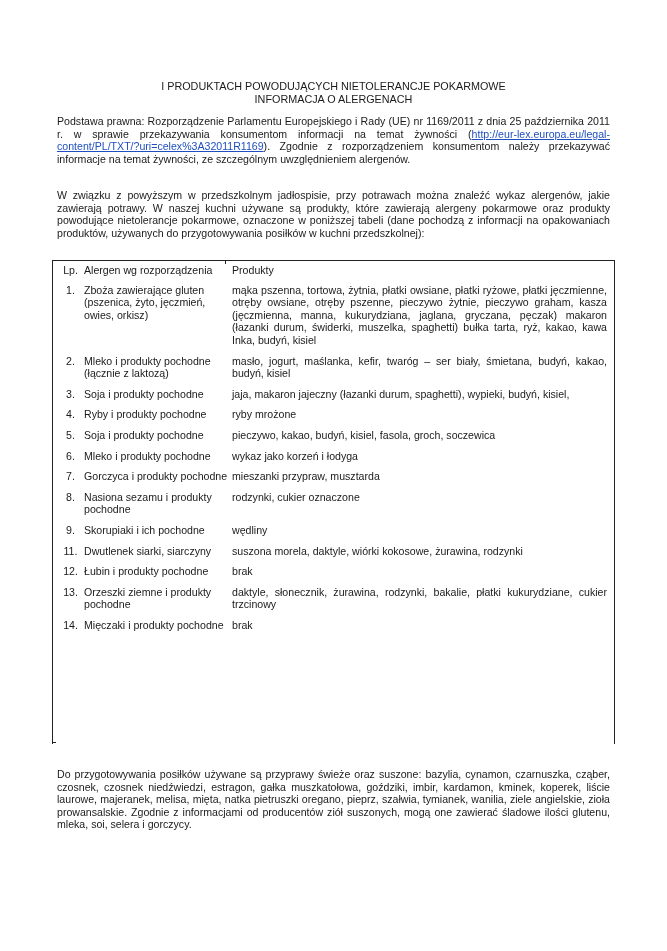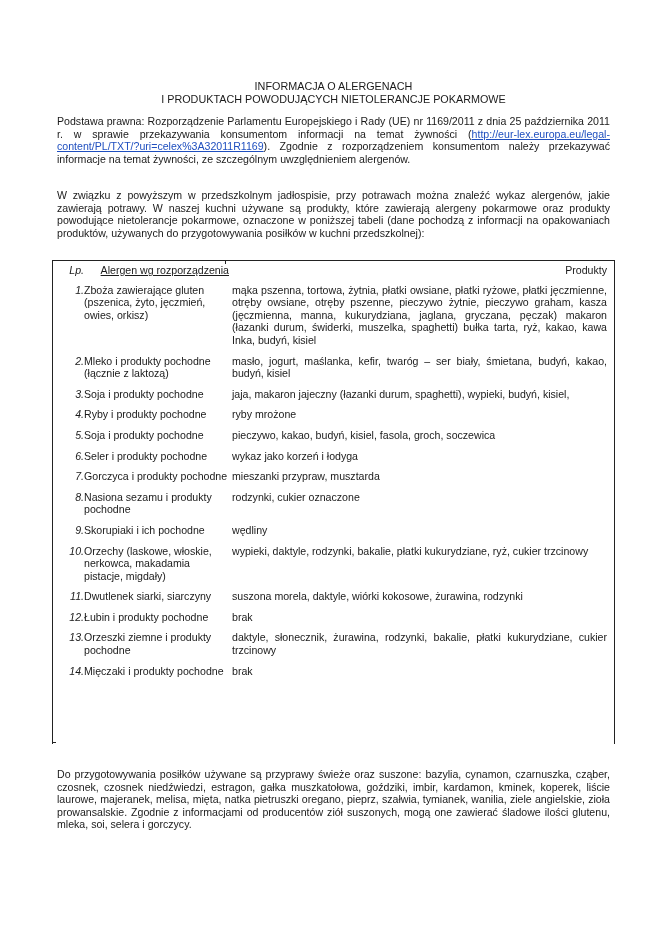--- a/index.html
+++ b/index.html
@@ -11,33 +11,33 @@
   .p2 { top:183px;margin-top:6px; }
   .link { color:#1f4fbf; text-decoration:underline; }
   .tbl-frame { position:absolute; left:52px; top:260px; width:561px; height:483px;
                border-left:1px solid #222; border-right:1px solid #222; border-top:1px solid #222; }
   .tick-top { position:absolute; left:225px; top:260px; width:1px; height:4px; background:#222; }
   .tick-bl { position:absolute; left:52px; top:742px; width:4px; height:1px; background:#222; }
   table { position:absolute; left:53px; top:262px; width:558px; border-collapse:collapse; }
   td, th { vertical-align:top; padding:0; font-weight:normal; }
   th { padding-top:2px; padding-bottom:7px; }
   td { padding-bottom:8px; }
-  .c-lp { width:27px; padding-left:4px; text-align:right;font-style:italic; }
+  .c-lp { width:27px; padding-left:4px; text-align:center; }
   .c-al { width:145px; padding-right:3px; }
   .c-pr { text-align:justify; padding-right:4px; }
-  th.c-al { text-align:right;text-decoration:underline; }
-  th.c-pr { text-align:right; }
+  th.c-al { text-align:left; }
+  th.c-pr { text-align:left; }
   .p3 { top:768px; }
 </style>
 </head>
 <body>
 
 <div class="title">
+  <div>I PRODUKTACH POWODUJĄCYCH NIETOLERANCJE POKARMOWE</div>
   <div>INFORMACJA O ALERGENACH</div>
-  <div>I PRODUKTACH POWODUJĄCYCH NIETOLERANCJE POKARMOWE</div>
 </div>
 
 <div class="para p1"><span>Podstawa prawna: Rozporządzenie Parlamentu Europejskiego i Rady (UE) nr 1169/2011 z dnia 25 października 2011 r. w sprawie przekazywania konsumentom informacji na temat żywności (</span><span class="link">http://eur-lex.europa.eu/legal-content/PL/TXT/?uri=celex%3A32011R1169</span><span>). Zgodnie z rozporządzeniem konsumentom należy przekazywać informacje na temat żywności, ze szczególnym uwzględnieniem alergenów.</span></div>
 
 <div class="para p2">W związku z powyższym w przedszkolnym jadłospisie, przy potrawach można znaleźć wykaz alergenów, jakie zawierają potrawy. W naszej kuchni używane są produkty, które zawierają alergeny pokarmowe oraz produkty powodujące nietolerancje pokarmowe, oznaczone w poniższej tabeli (dane pochodzą z informacji na opakowaniach produktów, używanych do przygotowywania posiłków w kuchni przedszkolnej):</div>
 
 <div class="tbl-frame"></div>
 <div class="tick-top"></div>
 <div class="tick-bl"></div>
 
@@ -70,42 +70,37 @@
         <td class="c-al">Ryby i produkty pochodne</td>
         <td class="c-pr">ryby mrożone</td>
       </tr>
       <tr>
         <td class="c-lp">5.</td>
         <td class="c-al">Soja i produkty pochodne</td>
         <td class="c-pr">pieczywo, kakao, budyń, kisiel, fasola, groch, soczewica</td>
       </tr>
       <tr>
         <td class="c-lp">6.</td>
-        <td class="c-al">Seler i produkty pochodne</td>
+        <td class="c-al">Mleko i produkty pochodne</td>
         <td class="c-pr">wykaz jako korzeń i łodyga</td>
       </tr>
       <tr>
         <td class="c-lp">7.</td>
         <td class="c-al">Gorczyca i produkty pochodne</td>
         <td class="c-pr">mieszanki przypraw, musztarda</td>
       </tr>
       <tr>
         <td class="c-lp">8.</td>
         <td class="c-al">Nasiona sezamu i produkty pochodne</td>
         <td class="c-pr">rodzynki, cukier oznaczone</td>
       </tr>
       <tr>
         <td class="c-lp">9.</td>
         <td class="c-al">Skorupiaki i ich pochodne</td>
         <td class="c-pr">wędliny</td>
-      </tr>
-      <tr>
-        <td class="c-lp">10.</td>
-        <td class="c-al">Orzechy (laskowe, włoskie, nerkowca, makadamia pistacje, migdały)</td>
-        <td class="c-pr">wypieki, daktyle, rodzynki, bakalie, płatki kukurydziane, ryż, cukier trzcinowy</td>
       </tr>
       <tr>
         <td class="c-lp">11.</td>
         <td class="c-al">Dwutlenek siarki, siarczyny</td>
         <td class="c-pr">suszona morela, daktyle, wiórki kokosowe, żurawina, rodzynki</td>
       </tr>
       <tr>
         <td class="c-lp">12.</td>
         <td class="c-al">Łubin i produkty pochodne</td>
         <td class="c-pr">brak</td>

